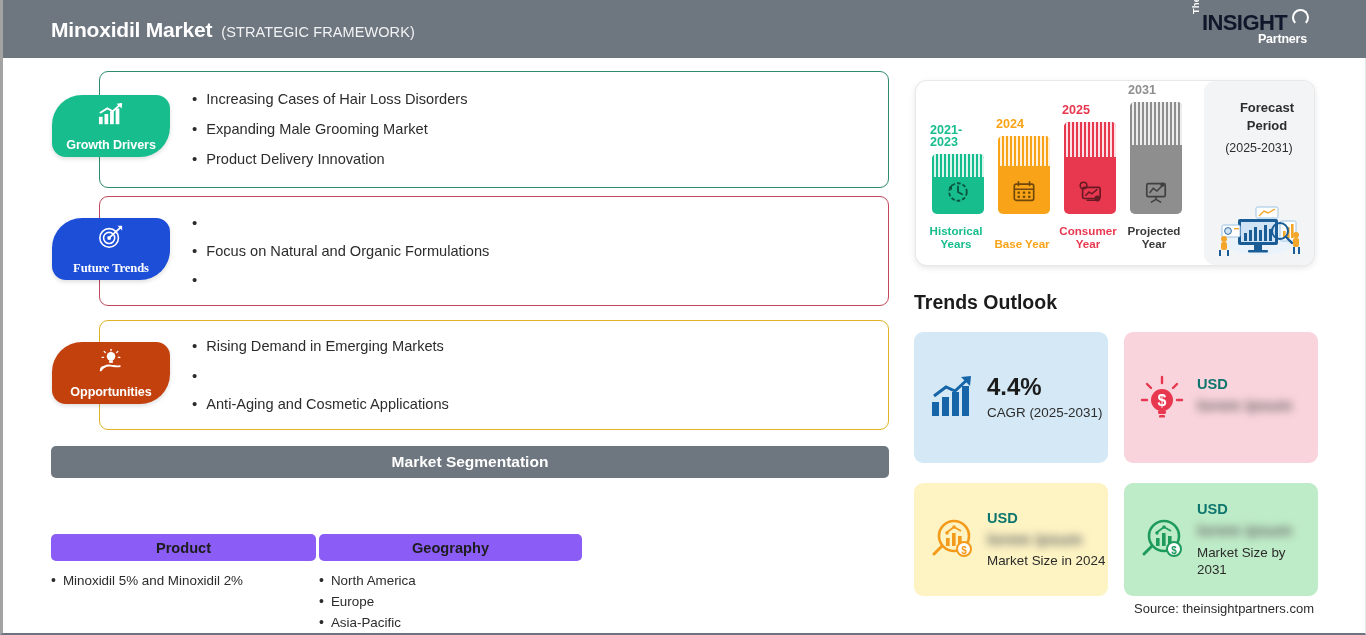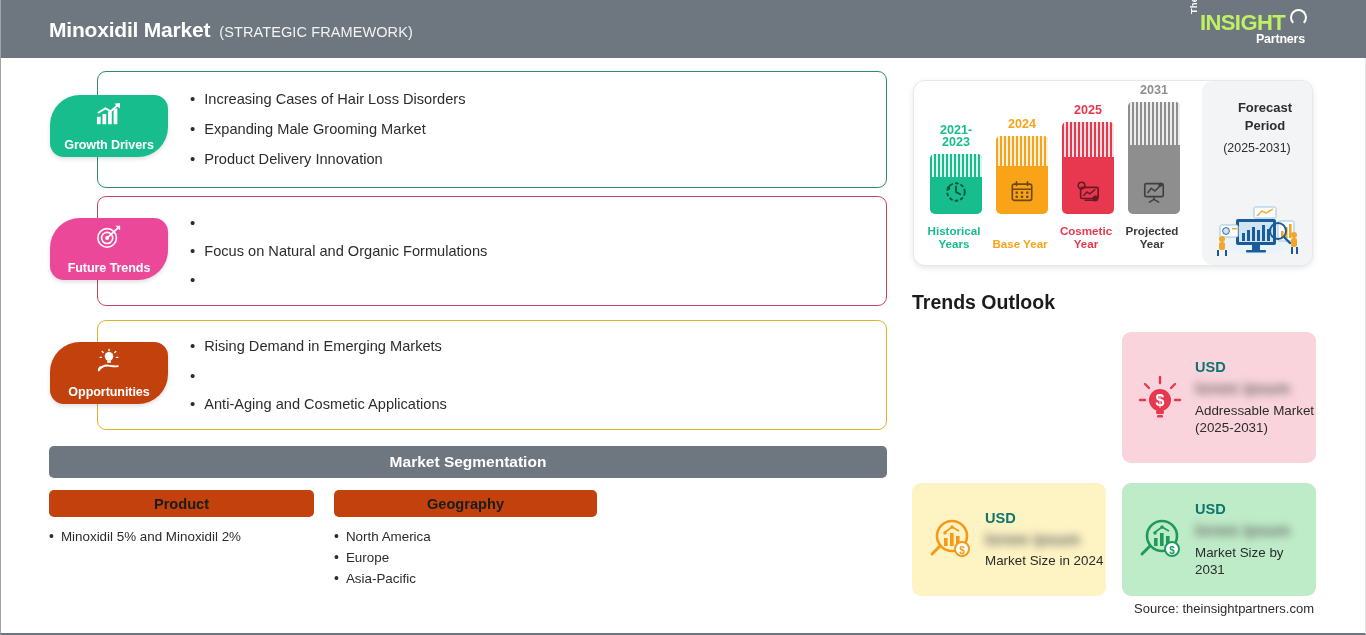--- a/index.html
+++ b/index.html
@@ -6,21 +6,21 @@
   html, body {
     width: 1366px; height: 635px;
     background: #ffffff;
     font-family: "Liberation Sans", sans-serif;
     overflow: hidden;
   }
   #page {
     position: relative;
     width: 1366px; height: 635px;
     background: #ffffff;
-    border-left: 1px solid #a3a3a3;
+    border-left: 3px solid #a3a3a3;
     border-bottom: 2px solid #6d7580;
     border-right: 1px solid #e4e6e8;
   }
 
   
   .header {
     position: absolute; left: 0; top: 0;
     width: 1366px; height: 58px;
     background: #6e767f;
     display: flex; align-items: center;
@@ -42,21 +42,21 @@
     width: 120px; height: 40px;
   }
   .logo-the {
     position: absolute; left: 0; top: 4px;
     font-size: 9px; color: #fff; font-weight: bold;
     transform: rotate(-90deg); transform-origin: left top;
     letter-spacing: 0.4px;
   }
   .logo-insight {
     position: absolute; left: 11px; top: 2px;
-    font-size: 22px; font-weight: bold; color: #bef264;
+    font-size: 22px; font-weight: bold; color: #0f172a;
     letter-spacing: -0.6px; line-height: 1;
   }
   .logo-partners {
     position: absolute; right: 4px; top: 22px;
     font-size: 12.5px; font-weight: bold; color: #fff;
     letter-spacing: -0.2px;
   }
   .logo-loop {
     position: absolute; right: 2px; top: -1px;
     width: 17px; height: 17px;
@@ -96,39 +96,39 @@
     align-items: center; justify-content: center;
     gap: 12px;
     box-shadow: 0 2px 4px rgba(0,0,0,0.13);
   }
   .badge-label {
     color: #ffffff; font-size: 12.6px; font-weight: bold;
     letter-spacing: -0.1px; line-height: 1;
   }
   .badge-icon { width: 30px; height: 26px; display:block; }
   .badge.b-green  { left: 49px; top: 95px;  background: #17bd8d; }
-  .badge.b-red    { left: 49px; top: 218px; background: #ec4899; }
+  .badge.b-red    { left: 49px; top: 218px; background: #1d4ed8; font-family: Liberation Serif, serif; }
   .badge.b-orange { left: 49px; top: 342px; background: #c2410c; }
 
   
   .seg-header {
     position: absolute; left: 48px; top: 446px;
     width: 838px; height: 32px;
     background: #6e767f; border-radius: 5px;
     display: flex; align-items: center; justify-content: center;
   }
   .seg-header-label {
     color: #ffffff; font-size: 15.5px; font-weight: bold;
   }
   .seg-col { position: absolute; }
   .seg-col.col-0 { left: 48px;  top: 490px; width: 265px; }
-  .seg-col.col-1 { left: 333px; top: 490px; width: 263px; }
+  .seg-col.col-1 { left: 316px; top: 490px; width: 263px; }
   .seg-pill {
-    height: 27px; background: #c2410c; border-radius: 5px;
-    display: flex; align-items: center; justify-content: center;
+    height: 27px; background: #8b5cf6; border-radius: 5px;
+    display: flex; align-items: center; justify-content: center; margin-top: 44px;
   }
   .seg-pill-label { font-size: 14.6px; font-weight: bold; color: #1d1d1d; }
   .seg-items { margin-top: 12px; display: flex; flex-direction: column; gap: 6px; }
   .seg-item {
     font-size: 13.4px; color: #2c2c2c;
     display: flex; align-items: baseline; gap: 7px;
   }
   .seg-item .dot { font-size: 14px; line-height: 1; }
 
   
@@ -139,21 +139,21 @@
     box-shadow: 0 0 0 1px #e7e8ea, 0 2px 7px rgba(0,0,0,0.13);
     overflow: hidden;
   }
   .forecast-bars {
     position: absolute; left: 0; top: 0;
     width: 288px; height: 184px;
   }
   .bar-group { position: absolute; bottom: 17px; width: 56px; }
   .bar-year {
     position: absolute; left: 0; width: 100%;
-    text-align: center; font-size: 12.6px; font-weight: bold;
+    font-size: 12.6px; font-weight: bold;
     line-height: 1;
   }
   .bar-body {
     position: absolute; left: 2px; bottom: 34px; width: 52px;
     border-radius: 5px; overflow: hidden;
   }
   .bar-stripes {
     position: absolute; left: 0; top: 0; width: 100%;
   }
   .bar-caption {
@@ -390,21 +390,21 @@
           <div class="bar-body" style="height: 92px; background: rgb(232, 56, 79);">
             <div class="bar-stripes" style="height: 35px; background: repeating-linear-gradient(90deg, rgb(232, 56, 79) 0px, rgb(232, 56, 79) 2px, rgba(255, 255, 255, 0.85) 2px, rgba(255, 255, 255, 0.85) 4px);"></div>
           </div>
           <svg class="bar-icon" viewBox="0 0 26 26">
             <rect x="5" y="8" width="19" height="12" rx="1.6" fill="none" stroke="#000" stroke-width="1.8"></rect>
             <path d="M8 17 L12 13 L15 15 L21 10" stroke="#000" stroke-width="1.7" fill="none"></path>
             <circle cx="6" cy="6" r="3.6" fill="none" stroke="#000" stroke-width="1.7"></circle>
             <circle cx="21" cy="20" r="3.2" fill="#000"></circle>
             <path d="M10 22 L19 22" stroke="#000" stroke-width="1.7" stroke-linecap="round"></path>
           </svg>
-          <div class="bar-caption" style="color: rgb(232, 56, 79);">Cosmetic Year</div>
+          <div class="bar-caption" style="color: rgb(232, 56, 79);">Consumer Year</div>
         </div>
         <div class="bar-group" style="left: 212px;">
           <div class="bar-year" style="bottom: 151px; color: rgb(142, 142, 142);">2031</div>
           <div class="bar-body" style="height: 112px; background: rgb(142, 142, 142);">
             <div class="bar-stripes" style="height: 43px; background: repeating-linear-gradient(90deg, rgb(142, 142, 142) 0px, rgb(142, 142, 142) 2px, rgba(255, 255, 255, 0.85) 2px, rgba(255, 255, 255, 0.85) 4px);"></div>
           </div>
           <svg class="bar-icon" viewBox="0 0 26 26">
             <rect x="3" y="4" width="20" height="14" rx="1.6" fill="none" stroke="#000" stroke-width="1.8"></rect>
             <path d="M6 14 L10 9 L14 12 L20 6" stroke="#000" stroke-width="1.7" fill="none"></path>
             <path d="M13 18 L13 21 M8 24 L13 21 L18 24" stroke="#000" stroke-width="1.7" fill="none" stroke-linecap="round"></path>
@@ -461,39 +461,52 @@
         <g fill="#1a5c96">
             <rect x="83" y="52" width="2" height="7"></rect>
             <rect x="88" y="52" width="2" height="7"></rect>
           </g>
       </svg>
     </div>
   </div>
 
   <div class="outlook-title">Trends Outlook</div>
 
+  <div class="ocard c-blue">
+    <svg class="ocard-icon" viewBox="0 0 48 48">
+      <rect x="4" y="28" width="7" height="14" fill="#1565a8"></rect>
+      <rect x="14" y="23" width="7" height="19" fill="#1565a8"></rect>
+      <rect x="24" y="18" width="7" height="24" fill="#1565a8"></rect>
+      <rect x="34" y="12" width="7" height="30" fill="#1565a8"></rect>
+      <path d="M6 22 L18 13 L27 17 L41 4" stroke="#1565a8" stroke-width="3" fill="none"></path>
+      <path d="M33 3 L43 2 L42 12 Z" fill="#1565a8"></path>
+    </svg>
+    <div class="ocard-body">
+      <div class="ocard-big">4.4%</div>
+      <div class="ocard-cap">CAGR (2025-2031)</div>
+    </div>
+  </div>
 
   <div class="ocard c-pink">
     <svg class="ocard-icon" viewBox="0 0 48 48">
       <circle cx="24" cy="26" r="11" fill="#e8384f"></circle>
       <rect x="20" y="36" width="8" height="4" rx="1.6" fill="#e8384f"></rect>
       <rect x="21" y="41" width="6" height="2.6" rx="1.2" fill="#e8384f"></rect>
       <text x="24" y="32" font-size="16" font-weight="bold" fill="#fff" text-anchor="middle" font-family="Liberation Sans, sans-serif">$</text>
       <g stroke="#e8384f" stroke-width="2.4" stroke-linecap="round">
         <path d="M24 3 L24 9"></path>
           <path d="M9 10 L13 14"></path>
           <path d="M39 10 L35 14"></path>
         <path d="M4 26 L9 26"></path>
           <path d="M44 26 L39 26"></path>
       </g>
     </svg>
     <div class="ocard-body">
       <div class="ocard-usd">USD</div>
       <div class="ocard-blur">lorem ipsum</div>
-      <div class="ocard-cap">Addressable Market (2025-2031)</div>
     </div>
   </div>
 
   <div class="ocard c-yellow">
     <svg class="ocard-icon" viewBox="0 0 48 48">
       <circle cx="26" cy="20" r="15" fill="none" stroke="#f49a1a" stroke-width="2.6"></circle>
       <g fill="#f49a1a">
         <rect x="18" y="22" width="3.6" height="8"></rect>
           <rect x="24" y="17" width="3.6" height="13"></rect>
         <rect x="30" y="20" width="3.6" height="10"></rect>

